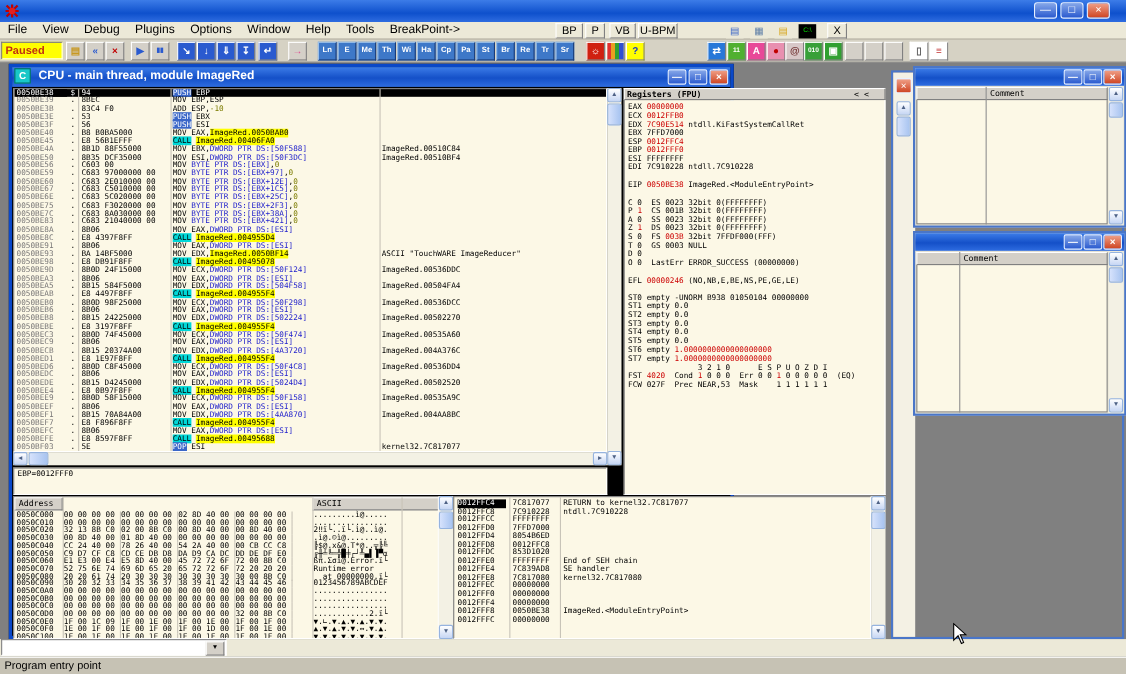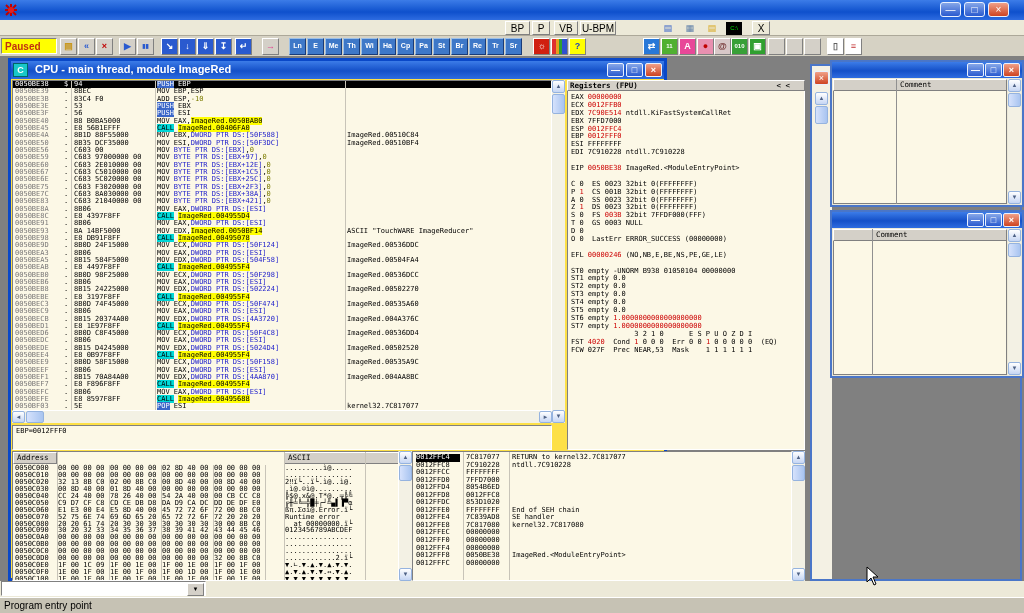--- a/index.html
+++ b/index.html
@@ -38,21 +38,21 @@
   #mdi{left:0;top:57px;width:1024px;height:524px;background:#808080}
   #cmdstrip{left:0;top:581px;width:1024px;height:16px;background:#ECE9D8}
   #combo{left:1px;top:0px;width:205px;height:15px;background:#fff;
     border:1px solid;border-color:#808080 #fff #fff #808080;box-sizing:border-box}
   #combo .dd{position:absolute;right:1px;top:1px;width:15px;height:11px;background:#D4D0C8;
     border:1px solid;border-color:#fff #808080 #808080 #fff;font-size:6px;text-align:center;line-height:10px}
   #statusbar{left:0;top:597px;width:1024px;height:16px;background:#C6C2B4;
     border-top:1px solid #fff;box-sizing:border-box;font-size:10px;line-height:15px;padding-left:4px}
 
   
-  #cpu{left:8px;top:58px;width:659px;height:523px;background:#fde047;
+  #cpu{left:8px;top:58px;width:659px;height:523px;background:#000000;
     border:3px solid #0A48C8;box-sizing:border-box}
   .ttl{height:18px;background:linear-gradient(180deg,#3C7CE8,#1450C8 55%,#2E6CE0);
     color:#fff;font-weight:bold;font-size:11px;line-height:17px;position:relative}
   .ttl .ico{display:inline-block;width:13px;height:12px;background:#18C8C8;color:#fff;
     text-align:center;font-size:9px;line-height:12px;margin:0 4px 0 2px;border:1px solid #066}
   .sm-btn{width:17px;height:14px;border-radius:2px;border:1px solid #E8F0FF;color:#fff;
     font-size:9px;line-height:12px;text-align:center;box-sizing:border-box;
     background:linear-gradient(#86A7E8,#2A5ACF)}
   .sm-btn.close{background:linear-gradient(#F0A088,#CE4422)}
   .pane{background:#FCF8E6;border:1px solid;border-color:#808080 #fff #fff #808080;box-sizing:border-box;overflow:hidden}
@@ -127,20 +127,21 @@
         <line x1="1" y1="7" x2="13" y2="7"></line>
     </g>
       <circle cx="7" cy="7" r="3" fill="#E02020"></circle>
   </svg>
   <div class="abs win-btn" style="left:940px;top:2px">—</div>
   <div class="abs win-btn" style="left:964px;top:2px">□</div>
   <div class="abs win-btn close" style="left:988px;top:2px">×</div>
 </div>
 
 <div id="menubar" class="abs">
+  <span id="menu-items"><span class="menu-item">File</span><span class="menu-item">View</span><span class="menu-item">Debug</span><span class="menu-item">Plugins</span><span class="menu-item">Options</span><span class="menu-item">Window</span><span class="menu-item">Help</span><span class="menu-item">Tools</span><span class="menu-item">BreakPoint-&gt;</span></span>
   <div class="abs mbtn" style="left:505px;width:25px">BP</div>
   <div class="abs mbtn" style="left:532px;width:18px">P</div>
   <div class="abs mbtn" style="left:554px;width:24px">VB</div>
   <div class="abs mbtn" style="left:580px;width:36px">U-BPM</div>
   <span id="menu-icons"><div class="mico abs" style="left: 660px; color: rgb(58, 102, 200); background: rgb(236, 233, 216);">▤</div><div class="mico abs" style="left: 682px; color: rgb(96, 128, 168); background: rgb(236, 233, 216);">▦</div><div class="mico abs" style="left: 704px; color: rgb(216, 168, 32); background: rgb(236, 233, 216);">▤</div><div class="mico abs" style="left: 726px; color: rgb(0, 224, 0); background: rgb(0, 0, 0); font-size: 6px;">C:\</div></span>
   <div class="abs mbtn" style="left:752px;width:18px">X</div>
 </div>
 
 <div id="toolbar" class="abs">
   <div id="paused" class="abs">Paused</div>

